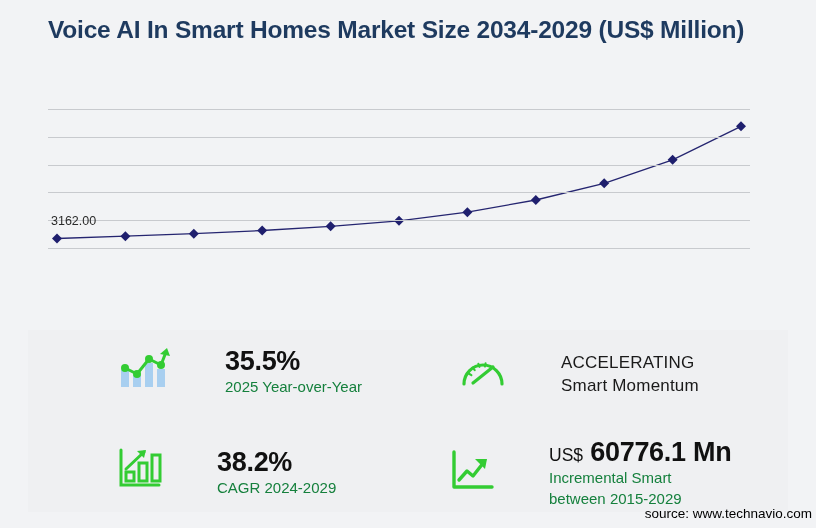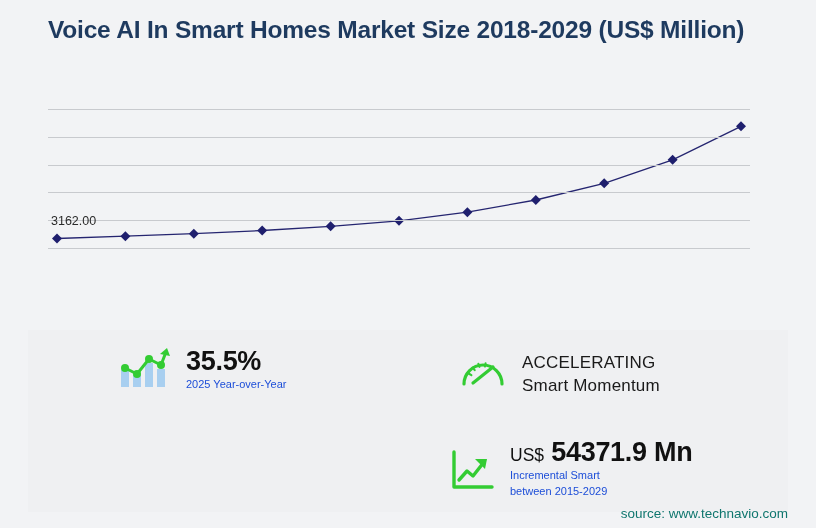--- a/index.html
+++ b/index.html
@@ -41,52 +41,52 @@
     font-size: 12.5px; color: #2b2b2b;
     white-space: nowrap;
   }
 
   
   .panel {
     position: absolute; left: 28px; top: 330px;
     width: 760px; height: 182px;
     background: #eff0f2;
   }
-  .metric { position: absolute; display: flex; align-items: flex-start; }
+  .metric { position: absolute; display: flex; align-items: flex-start; gap: 39px; }
   .metric .icon { flex: 0 0 auto; display: block; }
   .metric .txt { margin-left: 16px; }
   .big {
     font-size: 27px; font-weight: bold; color: #111;
     line-height: 1.12; letter-spacing: -0.3px; white-space: nowrap;
   }
   .big .unit { font-size: 17.5px; font-weight: normal; letter-spacing: 0; }
   .sub {
-    font-size: 11px; color: #1d4ed8; line-height: 1.3;
+    font-size: 15px; color: #15803d; line-height: 1.3;
     white-space: nowrap; margin-top: 1px;
   }
   .cap {
     font-size: 17px; color: #1a1a1a; line-height: 1.35;
     white-space: nowrap; letter-spacing: 0.2px;
   }
   .source {
-    position: absolute; right: 28px; bottom: 7px;
-    font-size: 13.5px; color: #0f766e; white-space: nowrap;
+    position: absolute; right: 4px; bottom: 7px;
+    font-size: 13.5px; color: #000000; white-space: nowrap;
   }
 
   .m1 { left: 118px; top: 346px; }
   .m2 { left: 118px; top: 447px; }
   .m3 { left: 460px; top: 352px; }
   .m4 { left: 450px; top: 437px; }
 </style>
 </head>
 <body>
 
 <div id="root">
 
-  <div class="title">Voice AI In Smart Homes Market Size 2018-2029 (US$ Million)</div>
+  <div class="title">Voice AI In Smart Homes Market Size 2034-2029 (US$ Million)</div>
 
   <div class="chart-area">
     <div class="plot" id="plot">
       <svg class="svg-line" id="series-svg" viewBox="0 0 702 140" preserveAspectRatio="none">
           <polyline points="9.0,129.5 77.4,127.2 145.8,124.7 214.2,121.5 282.6,117.3 351.0,111.8 419.4,103.1 487.8,91.0 556.2,74.3 624.6,50.8 693.0,17.3" fill="none" stroke="#252570" stroke-width="1.3"></polyline>
           <polygon points="9,124.4752380952381 14,129.4752380952381 9,134.4752380952381 4,129.4752380952381" fill="#1f1f6e"></polygon>
           <polygon points="77.4,122.17238095238095 82.4,127.17238095238095 77.4,132.17238095238093 72.4,127.17238095238095" fill="#1f1f6e"></polygon>
           <polygon points="145.8,119.66317460317461 150.8,124.66317460317461 145.8,129.6631746031746 140.8,124.66317460317461" fill="#1f1f6e"></polygon>
           <polygon points="214.20000000000002,116.48126984126984 219.20000000000002,121.48126984126984 214.20000000000002,126.48126984126984 209.20000000000002,121.48126984126984" fill="#1f1f6e"></polygon>
           <polygon points="282.6,112.28 287.6,117.28 282.6,122.28 277.6,117.28" fill="#1f1f6e"></polygon>
@@ -136,20 +136,36 @@
         <circle cx="43" cy="19" r="4" fill="#33cc33"></circle>
         <polygon points="49,2 42,8 52,10" fill="#33cc33"></polygon>
       </svg>
     </span>
     <span class="txt">
       <div class="big">35.5%</div>
       <div class="sub">2025 Year-over-Year</div>
     </span>
   </div>
 
+  <div class="metric m2">
+    <span class="icon">
+      <svg width="44" height="42" viewBox="0 0 44 42">
+        <path d="M3 3 L3 38 L41 38" fill="none" stroke="#33cc33" stroke-width="3" stroke-linecap="round"></path>
+        <rect x="8" y="25" width="8" height="9" fill="none" stroke="#33cc33" stroke-width="3"></rect>
+        <rect x="21" y="16" width="8" height="18" fill="none" stroke="#33cc33" stroke-width="3"></rect>
+        <rect x="34" y="8" width="8" height="26" fill="none" stroke="#33cc33" stroke-width="3"></rect>
+        <line x1="8" y1="22" x2="26" y2="5" stroke="#33cc33" stroke-width="3" stroke-linecap="round"></line>
+        <polygon points="28,3 19,4 26,11" fill="#33cc33"></polygon>
+      </svg>
+    </span>
+    <span class="txt">
+      <div class="big">38.2%</div>
+      <div class="sub">CAGR 2024-2029</div>
+    </span>
+  </div>
 
   <div class="metric m3">
     <span class="icon">
       <svg width="46" height="36" viewBox="0 0 46 36">
         <path d="M4 32 A19 19 0 0 1 42 32" fill="none" stroke="#33cc33" stroke-width="3.2" stroke-linecap="round"></path>
         <g stroke="#33cc33" stroke-width="2.1" stroke-linecap="round">
           <line x1="8.6" y1="21.5" x2="11.4" y2="23.2"></line>
           <line x1="12.6" y1="15.6" x2="14.7" y2="18.1"></line>
           <line x1="18.4" y1="11.8" x2="19.5" y2="14.8"></line>
           <line x1="25.6" y1="11.3" x2="24.9" y2="14.4"></line>
@@ -168,21 +184,21 @@
     <span class="icon">
       <svg width="44" height="44" viewBox="0 0 44 44" style="margin-top:12px">
         <path d="M4 3 L4 38 L42 38" fill="none" stroke="#33cc33" stroke-width="3.4" stroke-linecap="round" stroke-linejoin="round"></path>
         <polyline points="9,31 17,22 23,27 34,13" fill="none" stroke="#33cc33" stroke-width="3.4" stroke-linecap="round" stroke-linejoin="round"></polyline>
         <polygon points="37,10 25,10 35,20" fill="#33cc33"></polygon>
       </svg>
     </span>
     <span class="txt">
       <div class="big">
         <span class="unit">US$</span>
-        <span>54371.9 Mn</span>
+        <span>60776.1 Mn</span>
       </div>
       <div class="sub">Incremental Smart</div>
       <div class="sub">between 2015-2029</div>
     </span>
   </div>
 
   <div class="source">source: www.technavio.com</div>
 </div>
 
 </body></html>

